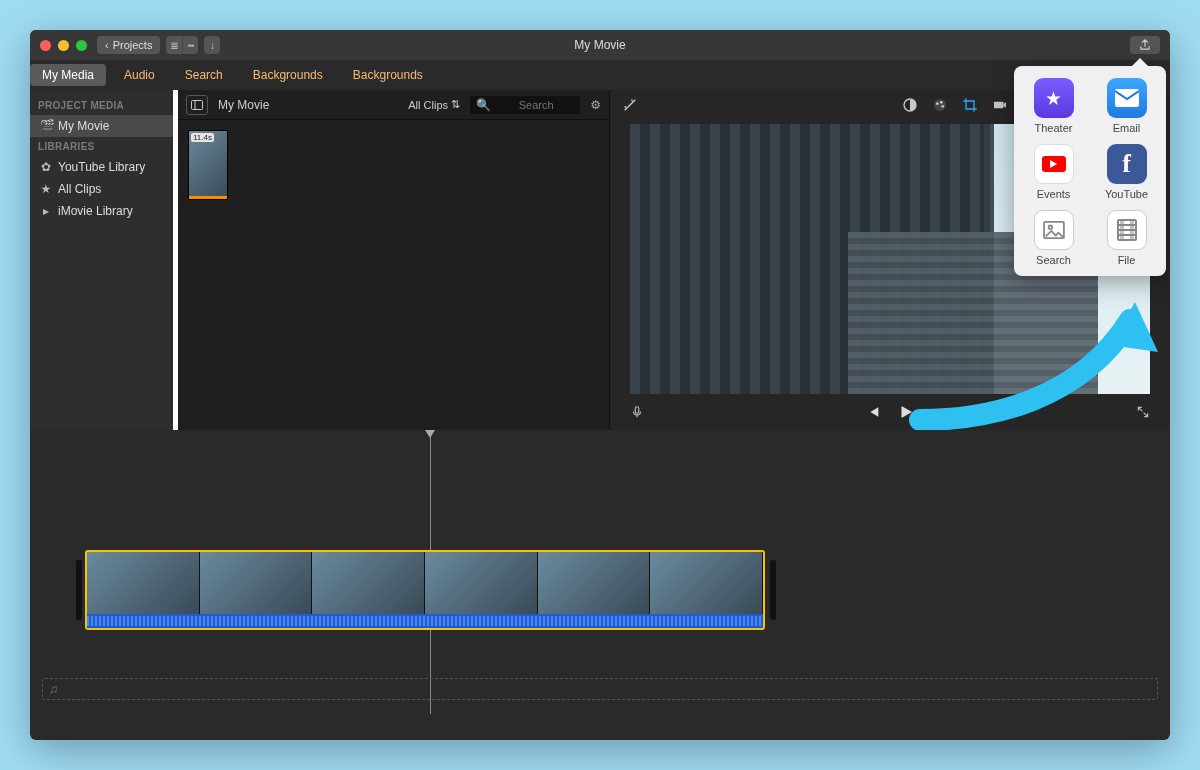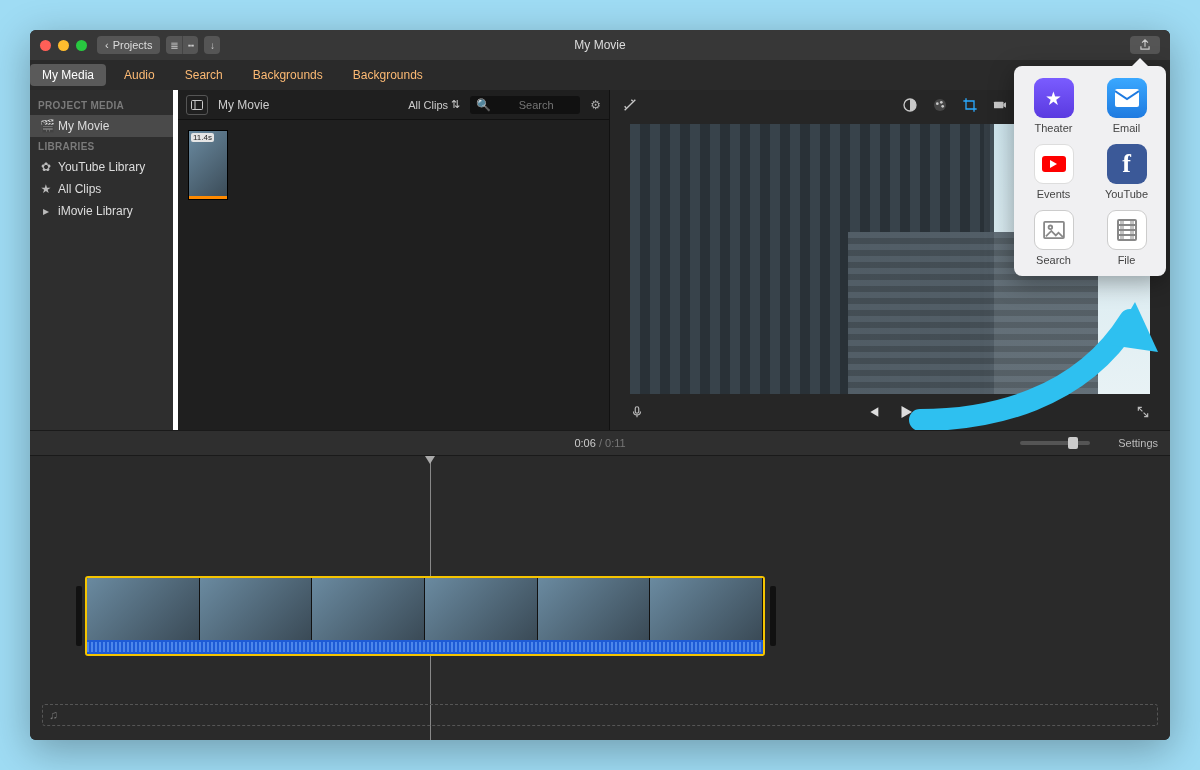--- a/index.html
+++ b/index.html
@@ -280,31 +280,20 @@
         </span>
         <span class="full">
             <svg width="14" height="14" viewBox="0 0 24 24" stroke="currentColor" fill="none" stroke-width="2">
               <path d="M4 10V4h6M20 14v6h-6M4 4l7 7M20 20l-7-7"></path>
             </svg>
           </span>
       </div>
     </div>
   </div>
 
-  <div class="tl-head">
-    <div class="time">
-      <span>0:06</span>
-      <span class="dim"> / </span>
-      <span class="dim">0:11</span>
-    </div>
-    <div class="zoom">
-        <div class="knob"></div>
-      </div>
-    <div class="settings">Settings</div>
-  </div>
 
   <div class="timeline">
     <div class="playhead"></div>
     <div class="handle l"></div>
     <div class="trackclip">
       <div class="thumbs">
         <div></div>
           <div></div>
           <div></div>
           <div></div>

